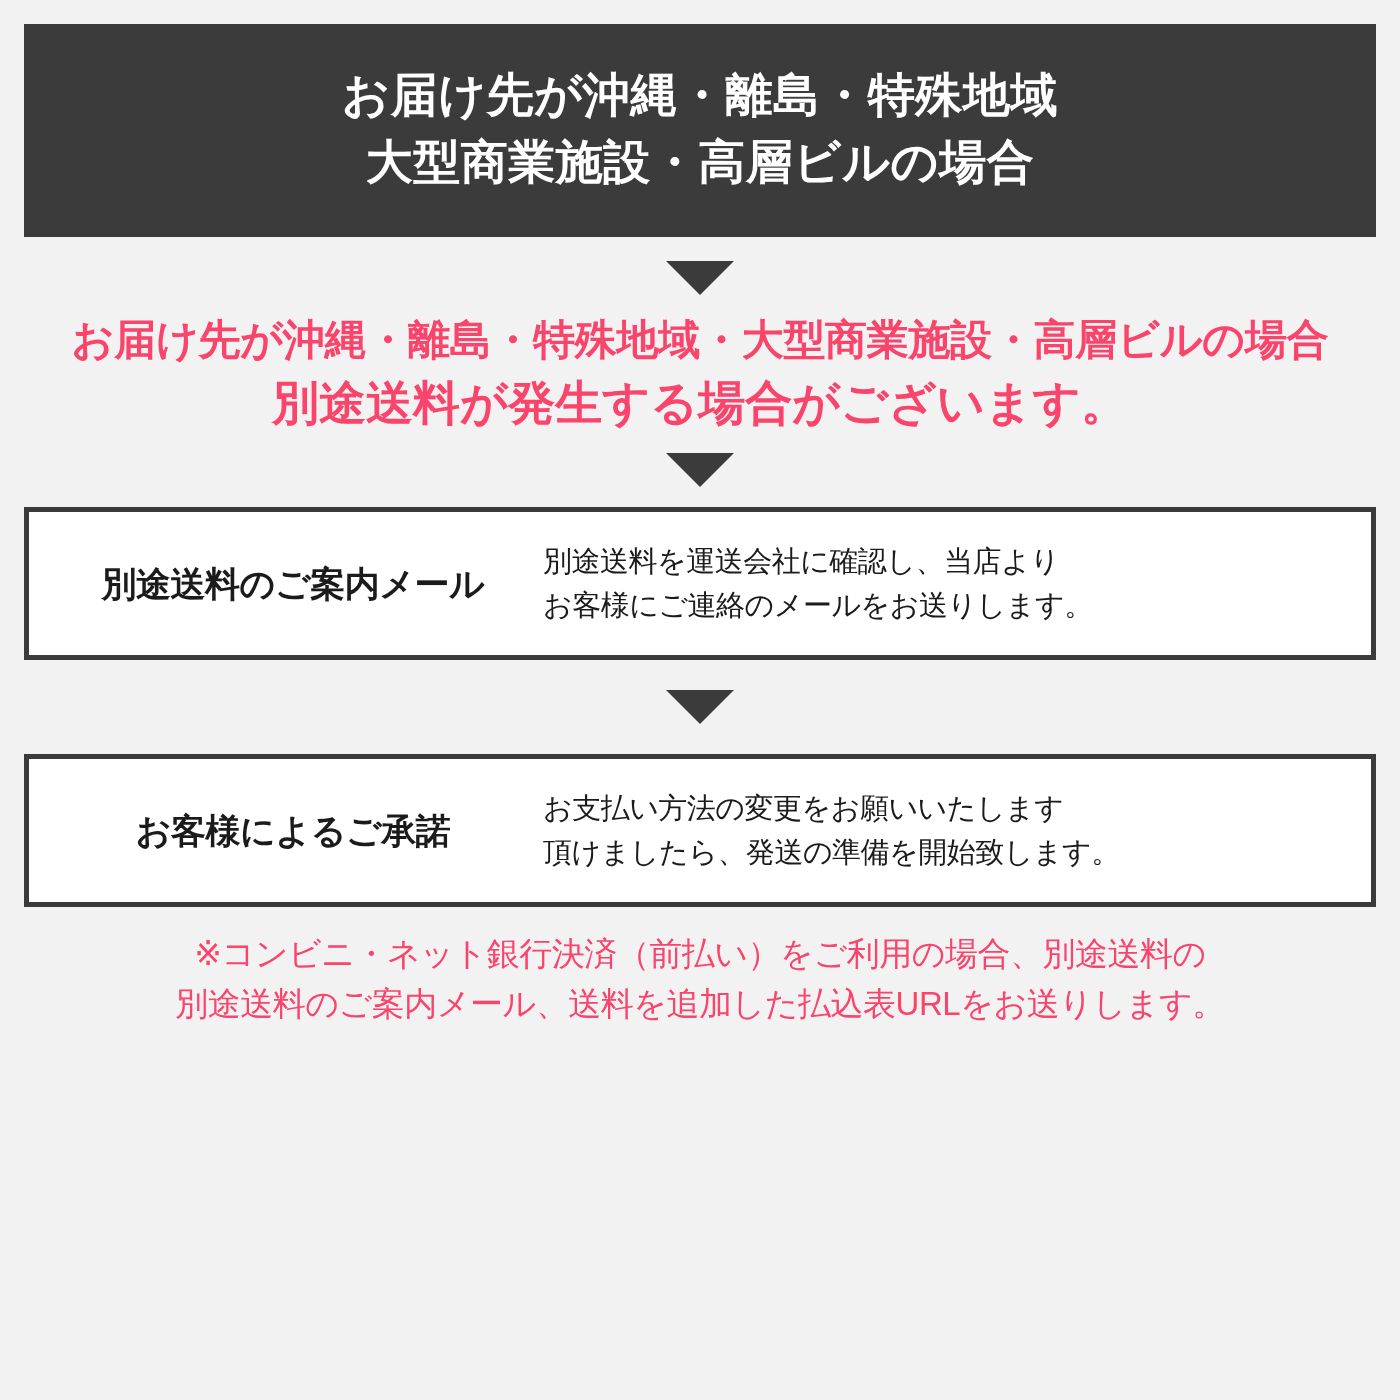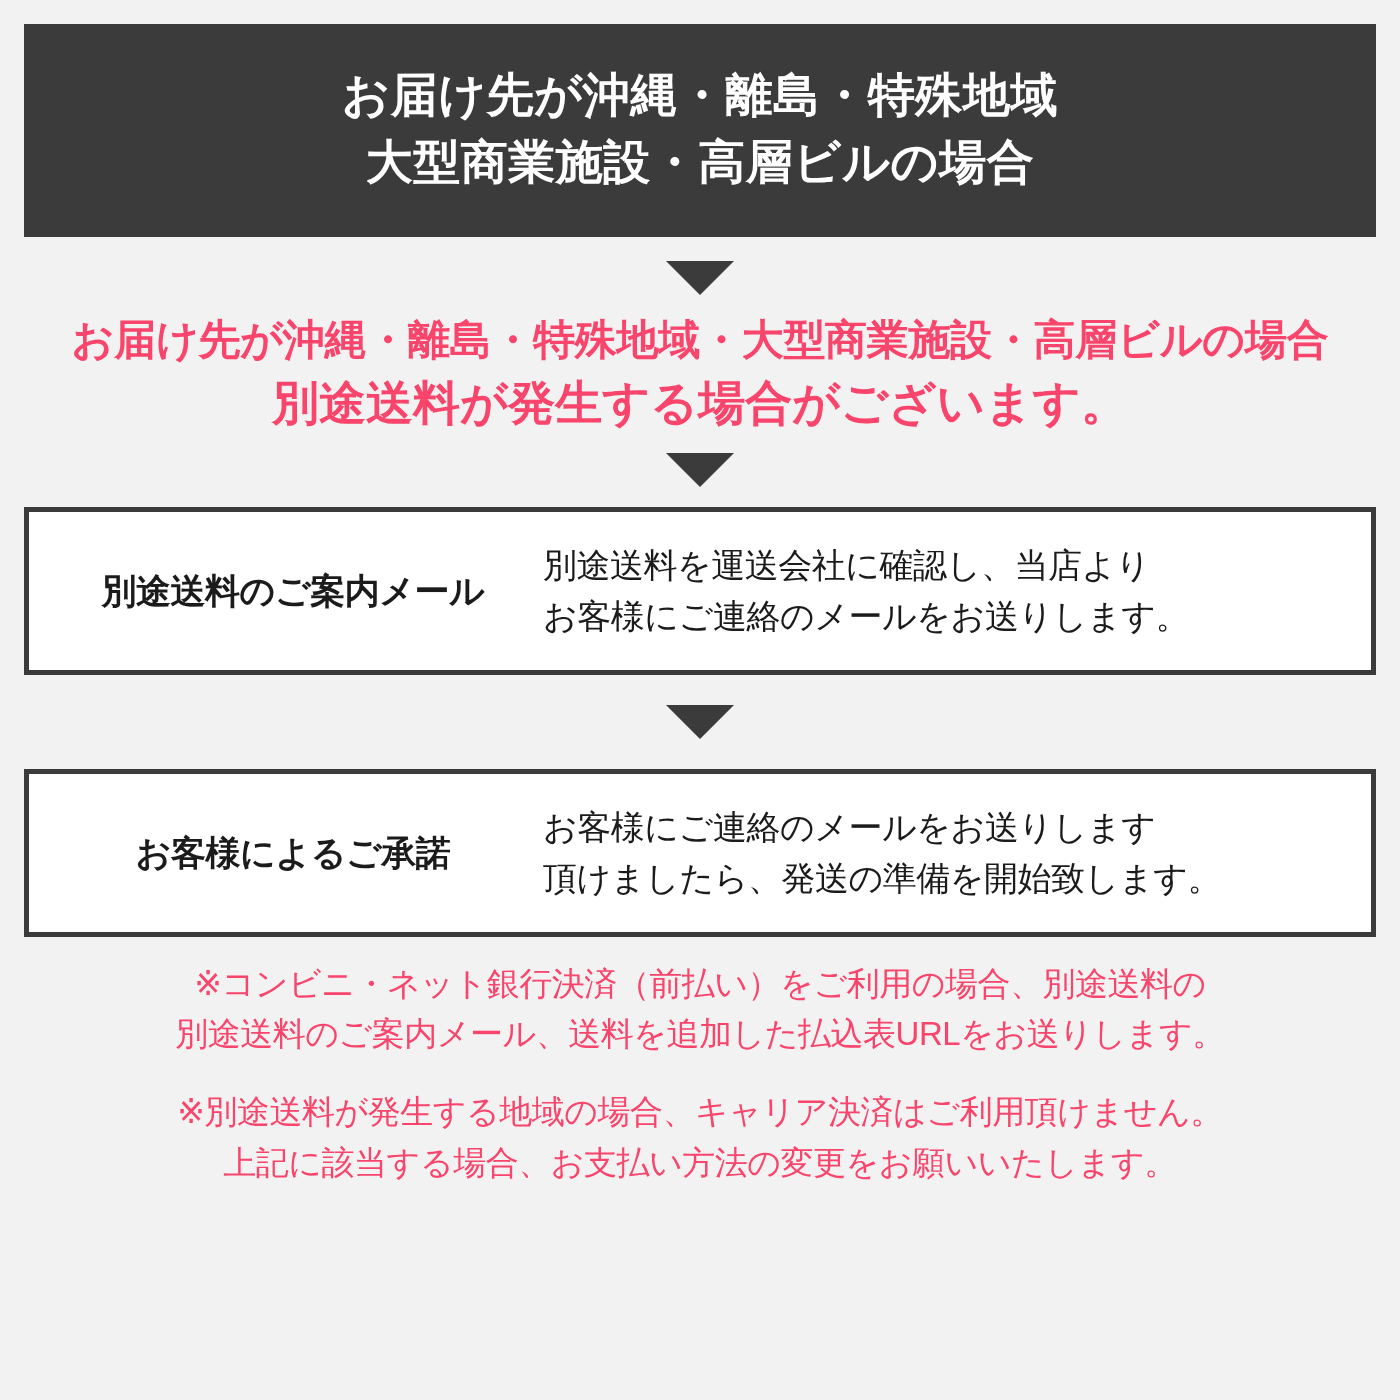--- a/index.html
+++ b/index.html
@@ -92,21 +92,21 @@
     flex: 0 0 500px;
     text-align: center;
     font-size: 35px;
     font-weight: bold;
     color: #1b1b1b;
     line-height: 1.3;
     letter-spacing: -0.5px;
   }
   .step-text {
     flex: 1;
-    font-size: 34px;
+    font-size: 29px;
     color: #1b1b1b;
     line-height: 1.5;
     letter-spacing: -0.5px;
   }
   .step-text div { white-space: nowrap; }
 
   
   .notes {
     width: 1352px;
     margin-top: 22px;
@@ -152,29 +152,25 @@
     </div>
   </div>
 
   <div class="arrow-wrap arrow-gap-3">
     <div class="arrow"></div>
   </div>
 
   <div class="step-box">
     <div class="step-label">お客様によるご承諾</div>
     <div class="step-text">
-      <div>お客様にご連絡のメールをお送りします</div>
+      <div>お支払い方法の変更をお願いいたします</div>
       <div>頂けましたら、発送の準備を開始致します。</div>
     </div>
   </div>
 
   <div class="notes">
     <div class="note">
       <div>※コンビニ・ネット銀行決済（前払い）をご利用の場合、別途送料の</div>
       <div>別途送料のご案内メール、送料を追加した払込表URLをお送りします。</div>
     </div>
-    <div class="note">
-      <div>※別途送料が発生する地域の場合、キャリア決済はご利用頂けません。</div>
-      <div>上記に該当する場合、お支払い方法の変更をお願いいたします。</div>
-    </div>
   </div>
 
 </div>
 
 </body></html>

